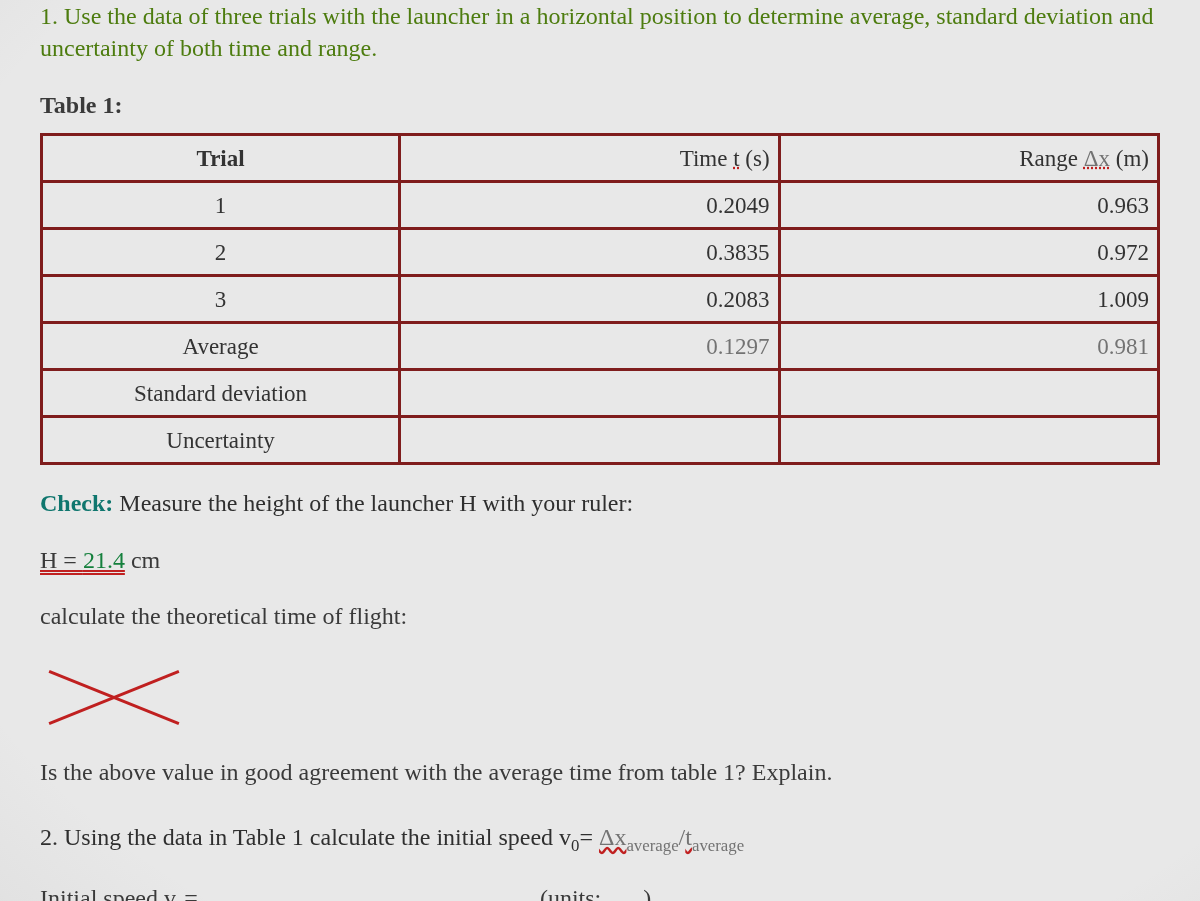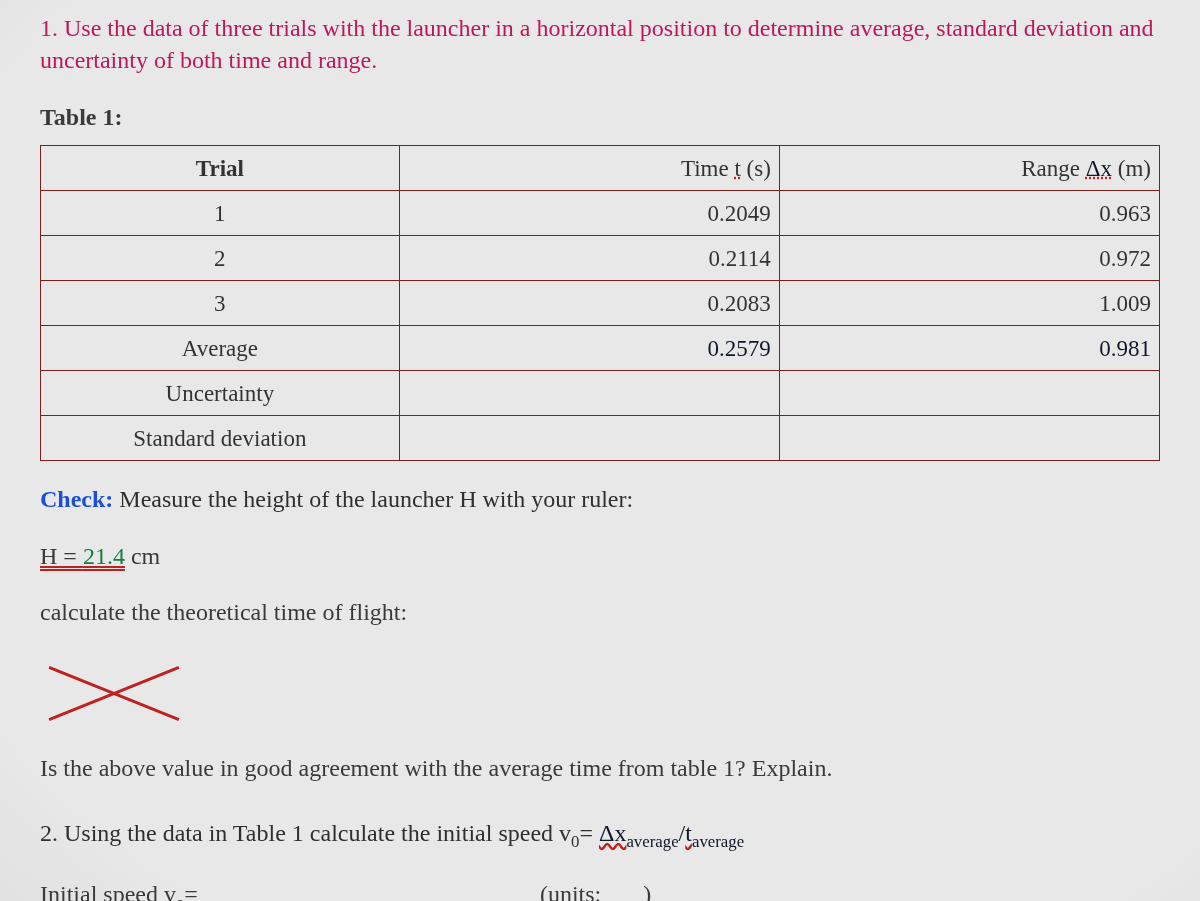--- a/index.html
+++ b/index.html
@@ -12,33 +12,33 @@
     color:#3a3a3a;
     background:
       radial-gradient(ellipse 1400px 1100px at 55% 45%,
         rgba(255,255,255,0) 55%,
         rgba(120,120,120,.25) 100%),
       #e8e8e8;
     position:relative;
     overflow:hidden;
     line-height:1.35;
   }
-  .q1{color:#be185d;margin-top:12px}
+  .q1{color:#4d7c0f;margin-top:0}
   .tbl-label{font-weight:bold;margin-top:18px;margin-bottom:12px}
   table{border-collapse:collapse;width:100%;table-layout:fixed}
-  th,td{border:1px solid #7f1d1d;padding:4px 8px;font-size:23px;height:36px;color:#333}
+  th,td{border:3px solid #7f1d1d;padding:4px 8px;font-size:23px;height:36px;color:#333}
   th{text-align:right;font-weight:normal}
   td{text-align:right}
   .c-trial{width:32%;text-align:center}
   .c-time,.c-range{width:34%}
   .hdr b{font-weight:bold}
   .hdr .und{text-decoration:underline dotted;text-decoration-color:#c02020}
-  .red{color:#0f172a}
+  .red{color:#737373}
   .check{margin-top:22px;color:#2f2f2f}
-  .check b{font-weight:bold;color:#1d4ed8}
+  .check b{font-weight:bold;color:#0f766e}
   .hline{margin-top:24px}
   .und2{text-decoration:underline;text-decoration-color:#c02020;text-decoration-style:double}
   .calc{margin-top:22px}
   .xmark{position:relative;width:140px;height:80px;margin:4px 0 4px 4px}
   .xmark::before,.xmark::after{
     content:"";position:absolute;left:0;top:50%;width:140px;height:0;
     border-top:3px solid #c02020;transform-origin:center;
   }
   .xmark::before{transform:rotate(22deg)}
   .xmark::after{transform:rotate(-22deg)}
@@ -71,40 +71,40 @@
     </tr>
   </thead>
   <tbody>
     <tr>
       <td class="c-trial">1</td>
       <td>0.2049</td>
       <td>0.963</td>
     </tr>
     <tr>
       <td class="c-trial">2</td>
-      <td>0.2114</td>
+      <td>0.3835</td>
       <td>0.972</td>
     </tr>
     <tr>
       <td class="c-trial">3</td>
       <td>0.2083</td>
       <td>1.009</td>
     </tr>
     <tr>
       <td class="c-trial">Average</td>
-      <td class="red">0.2579</td>
+      <td class="red">0.1297</td>
       <td class="red">0.981</td>
     </tr>
     <tr>
-      <td class="c-trial">Uncertainty</td>
+      <td class="c-trial">Standard deviation</td>
       <td></td>
       <td></td>
     </tr>
     <tr>
-      <td class="c-trial">Standard deviation</td>
+      <td class="c-trial">Uncertainty</td>
       <td></td>
       <td></td>
     </tr>
   </tbody>
 </table>
 
 <p class="check">
   <b>Check:</b><span> Measure the height of the launcher H with your ruler:</span>
 </p>
 

